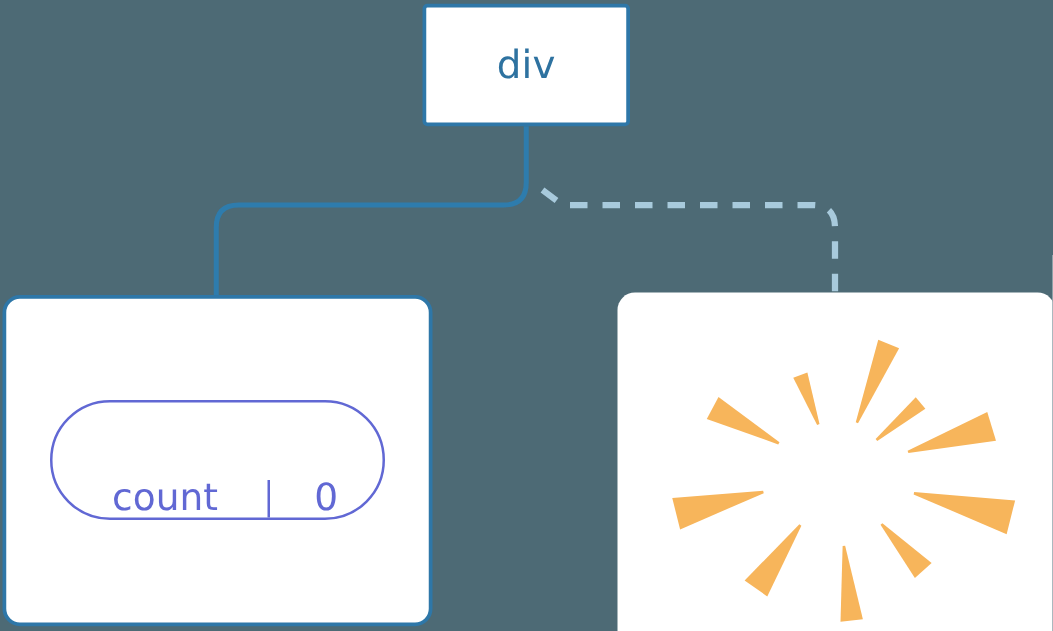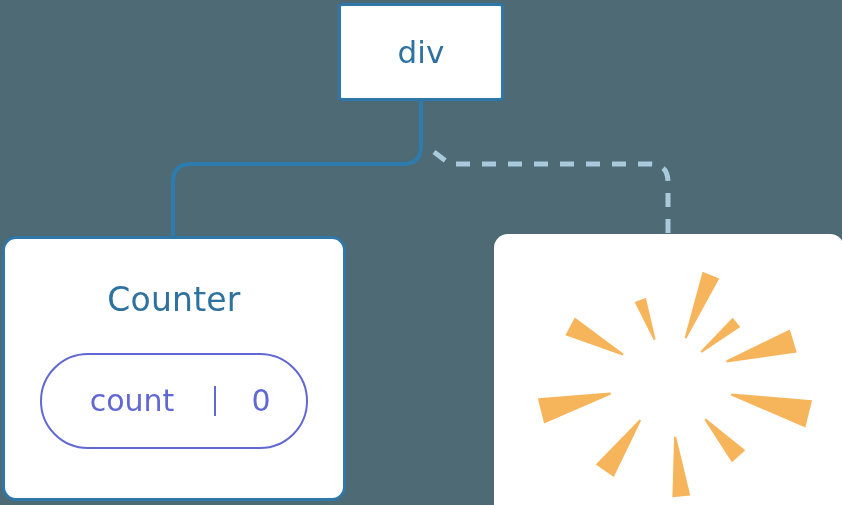--- a/index.html
+++ b/index.html
@@ -81,21 +81,21 @@
     border: 0;
     border-radius: 14px 14px 0 0;
     overflow: hidden;
   }
 
   
   .state-pill {
     position: relative;
     margin-top: 37px;
     display: flex;
-    align-items: center;
+    align-items: flex-end;
     height: 96px;
     border: 2px solid #6168d4;
     border-radius: 50px;
     background: #ffffff;
     box-sizing: border-box;
   }
   .pill-key,
   .pill-val {
     display: flex;
     align-items: center;
@@ -133,21 +133,20 @@
     <path d="M 421 101 L 421 146 Q 421 164 403 164 L 191 164 Q 173 164 173 182 L 173 238" fill="none" stroke="#2e7cad" stroke-width="4" stroke-linecap="butt"></path>
 
     <path d="M 434 152 L 450 164 L 650 164 Q 668 164 668 182 L 668 236" fill="none" stroke="#a8cadc" stroke-width="5" stroke-dasharray="14 12" stroke-linecap="butt"></path>
   </svg>
 
   <div class="node node-root">
     <span class="node-title">div</span>
   </div>
 
   <div class="node node-counter">
-    <span class="node-title">Counter</span>
 
     <div class="state-pill">
       <span class="pill-key">count</span>
       <span class="pill-val">0</span>
     </div>
   </div>
 
   <div class="node node-burst">
     <svg id="burst-svg" viewBox="0 0 350 275" xmlns="http://www.w3.org/2000/svg">
       <g id="burst-rays">

